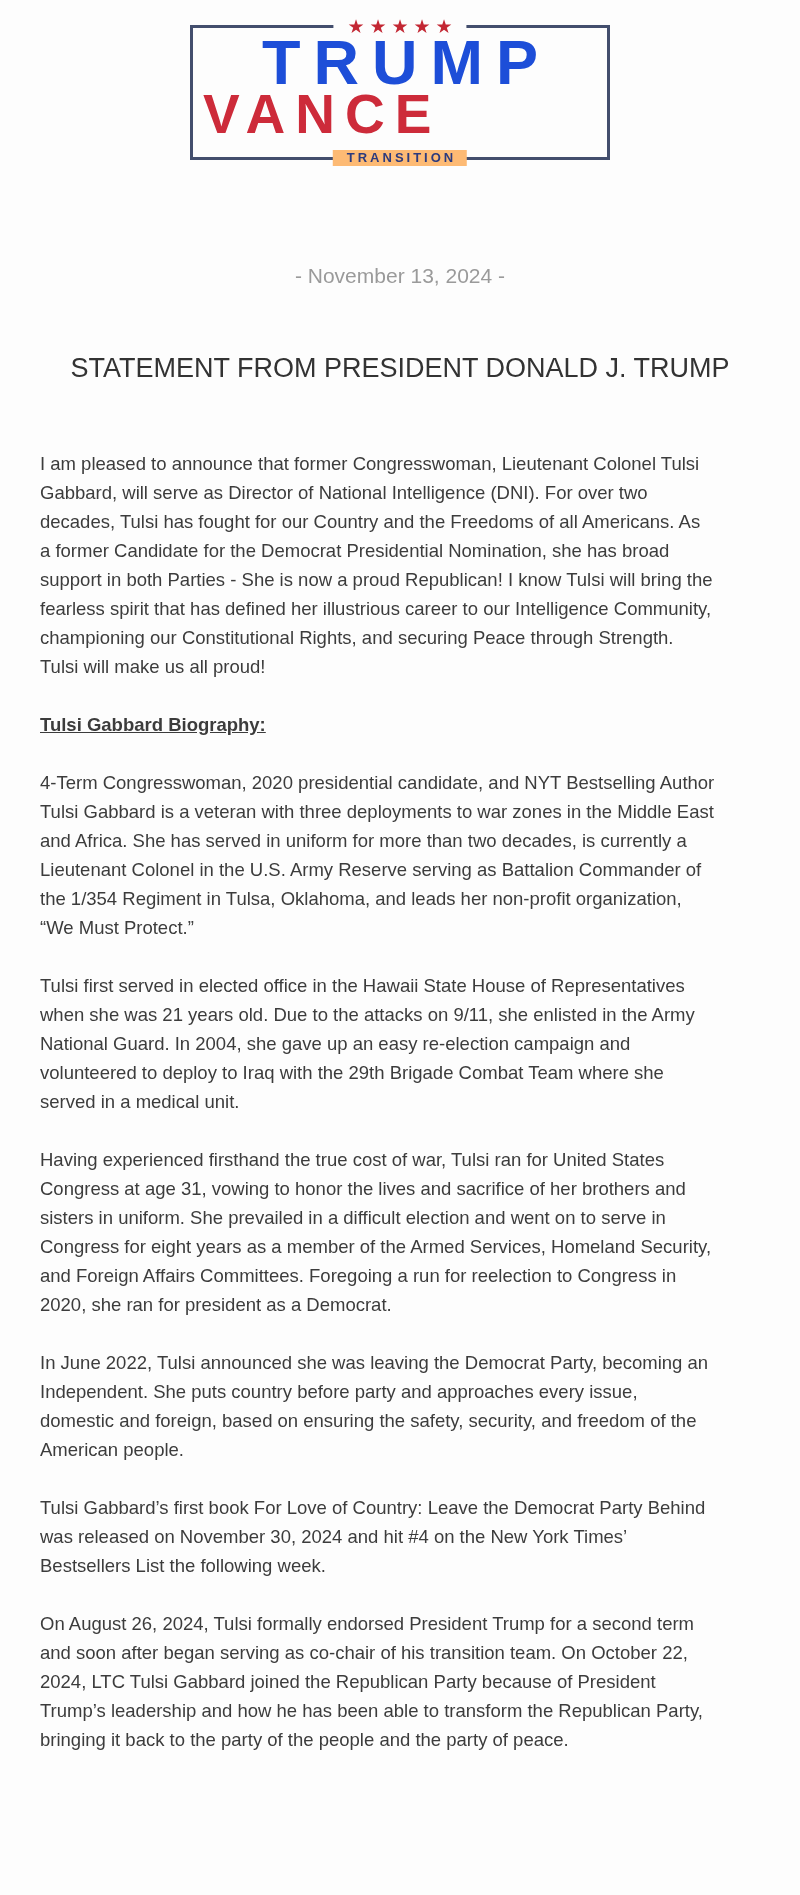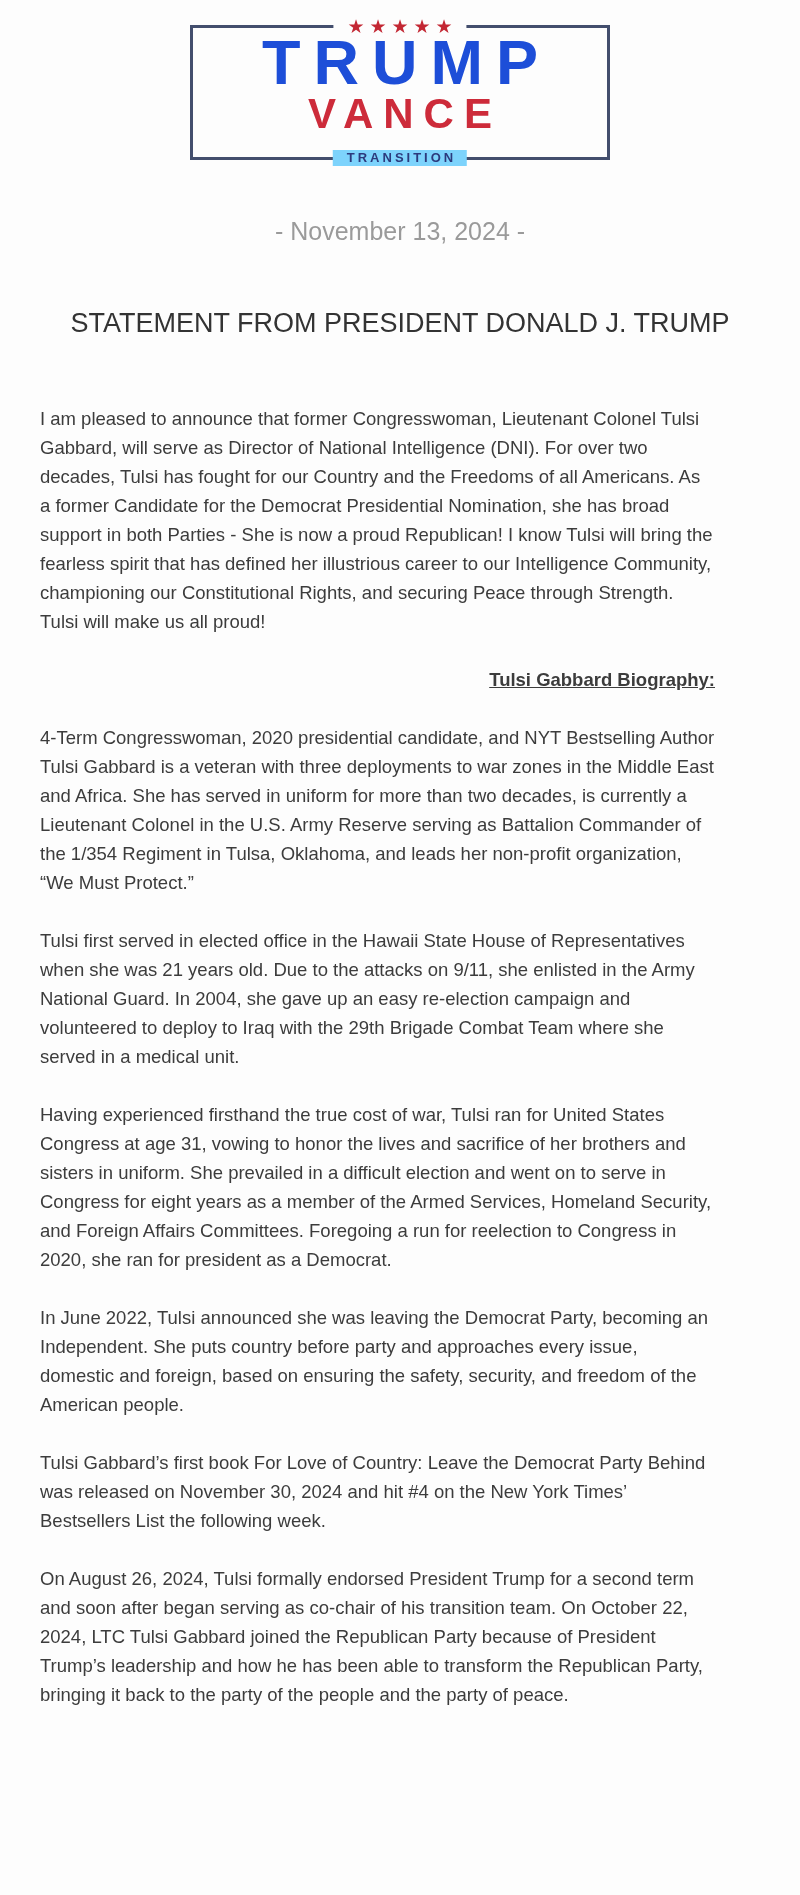--- a/index.html
+++ b/index.html
@@ -49,49 +49,48 @@
     text-align: center;
     font-weight: 700;
     font-size: 63px;
     line-height: 58px;
     letter-spacing: 13px;
     text-indent: 13px;
     color: #1d4ed8;
   }
   .logo-vance {
     margin-top: -3px;
-    text-align: center;
     font-weight: 700;
-    font-size: 42px;
+    font-size: 55px;
     line-height: 52px;
     letter-spacing: 10px;
     text-indent: 10px;
     color: #cd2b3a;
   }
   .logo-transition {
     position: absolute;
     bottom: -9px;
     left: 50%;
     transform: translateX(-50%);
-    background: #7dd3fc;
+    background: #fdba74;
     padding: 0 11px;
     font-weight: 700;
     font-size: 13px;
     line-height: 16px;
     letter-spacing: 3px;
     text-indent: 3px;
     color: #2c3a7d;
     white-space: nowrap;
   }
 
   
   .date-line {
-    margin-top: 56px;
+    margin-top: 101px;
     text-align: center;
-    font-size: 25px;
+    font-size: 21px;
     line-height: 30px;
     color: #9a9a9a;
   }
 
   
   .headline {
     margin: 60px 40px 17px;
     text-align: center;
     font-size: 27px;
     line-height: 34px;
@@ -107,21 +106,20 @@
     padding-bottom: 20px;
     font-size: 18.5px;
     line-height: 29px;
   }
   .content p {
     margin: 29px 0 0 0;
   }
   .bio-heading {
     font-weight: 700;
     text-decoration: underline;
-    text-align: right;
   }
 </style>
 </head>
 <body>
 
 <div class="page">
 
   <div class="logo-section">
     <div class="logo-box">
       <div class="logo-stars">★★★★★</div>

